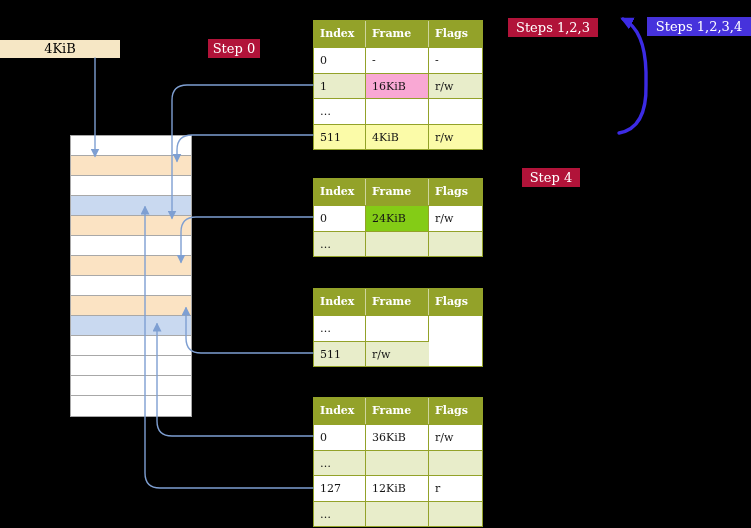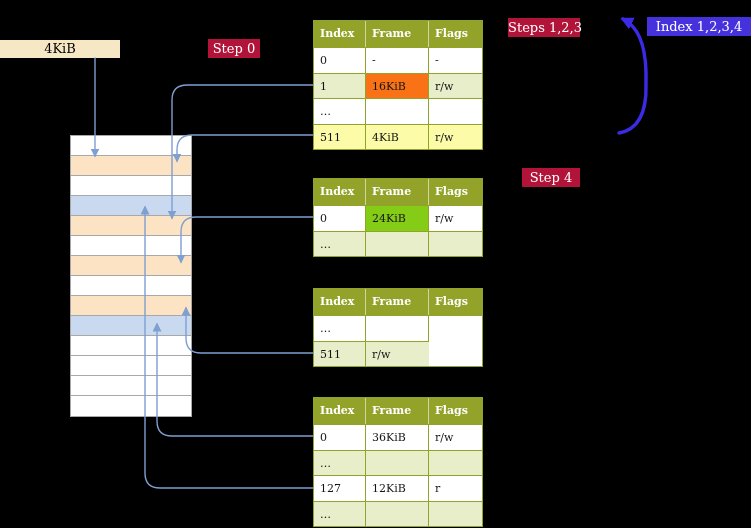--- a/index.html
+++ b/index.html
@@ -41,22 +41,22 @@
   #arrows{position:absolute;left:0;top:0;z-index:30;pointer-events:none;}
 </style>
 </head>
 <body>
 
 <div id="canvas">
 
   <div id="cr3box">4KiB</div>
 
   <div class="label red" style="left:208px;top:39px;width:52px">Step 0</div>
-  <div class="label red" style="left:508px;top:18px;width:72px">Steps 1,2,3</div>
-  <div class="label blue" style="left:647px;top:17px;width:104px">Index 1,2,3,4</div>
+  <div class="label red" style="left:508px;top:18px;width:90px">Steps 1,2,3</div>
+  <div class="label blue" style="left:647px;top:17px;width:104px">Steps 1,2,3,4</div>
   <div class="label red" style="left:522px;top:168px;width:58px">Step 4</div>
 
   <div id="stack">
       <div class="frame" style="background: rgb(255, 255, 255);"></div>
       <div class="frame" style="background: rgb(251, 227, 195);"></div>
       <div class="frame" style="background: rgb(255, 255, 255);"></div>
       <div class="frame" style="background: rgb(201, 217, 240);"></div>
       <div class="frame" style="background: rgb(251, 227, 195);"></div>
       <div class="frame" style="background: rgb(255, 255, 255);"></div>
       <div class="frame" style="background: rgb(251, 227, 195);"></div>
@@ -75,21 +75,21 @@
         <div class="tcell">Frame</div>
         <div class="tcell">Flags</div>
       </div>
       <div class="trow data">
         <div class="tcell" style="background: rgb(255, 255, 255);">0</div>
         <div class="tcell" style="background: rgb(255, 255, 255);">-</div>
         <div class="tcell" style="background: rgb(255, 255, 255);">-</div>
       </div>
       <div class="trow data">
         <div class="tcell" style="background: rgb(232, 237, 202);">1</div>
-        <div class="tcell" style="background: #f97316;">16KiB</div>
+        <div class="tcell" style="background: #f9a8d4;">16KiB</div>
         <div class="tcell" style="background: rgb(232, 237, 202);">r/w</div>
       </div>
       <div class="trow data">
         <div class="tcell" style="background: rgb(255, 255, 255);">…</div>
         <div class="tcell" style="background: rgb(255, 255, 255);"></div>
         <div class="tcell" style="background: rgb(255, 255, 255);"></div>
       </div>
       <div class="trow data">
         <div class="tcell" style="background: rgb(251, 251, 168);">511</div>
         <div class="tcell" style="background: rgb(251, 251, 168);">4KiB</div>

